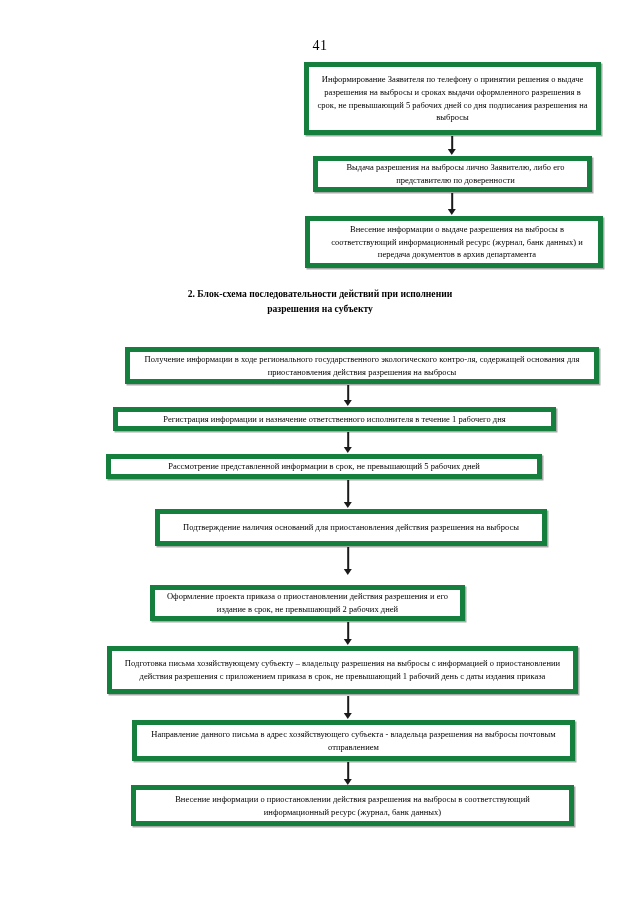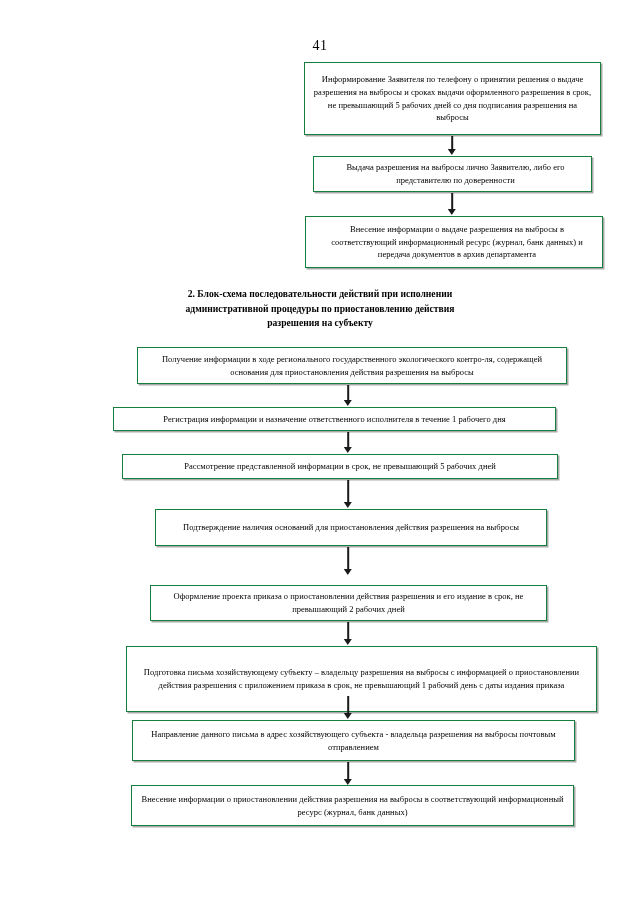--- a/index.html
+++ b/index.html
@@ -31,21 +31,21 @@
     text-align: center;
     font-size: 14px;
     line-height: 17px;
     letter-spacing: 0.5px;
   }
 
   
   .box {
     position: absolute;
     box-sizing: border-box;
-    border: 1px solid #15803d;
+    border: 5px solid #15803d;
     background: #ffffff;
     
     box-shadow: 1.5px 1.5px 0 0 #a9a9a9;
     display: flex;
     align-items: center;
     justify-content: center;
     text-align: center;
     font-size: 8.5px;
     line-height: 12.6px;
     padding: 3px 6px;
@@ -115,70 +115,69 @@
     <div class="stem" style="height:17px;"></div>
     <div class="head" style="top:16px;"></div>
   </div>
 
   <div class="box" style="left:305px; top:216px; width:298px; height:52px;padding-left:12px;">
     <span class="txt">Внесение информации о выдаче разрешения на выбросы в соответствующий информационный ресурс (журнал, банк данных) и передача документов в архив департамента</span>
   </div>
 
   <div class="section-heading" style="left:70px; top:287px; width:500px;">
     <span class="hl">2. Блок-схема последовательности действий при исполнении</span>
-    <span class="hl">административной процедуры по приостановлению действия</span>
     <span class="hl">разрешения на субъекту</span>
   </div>
 
-  <div class="box" style="left:137px; top:347px; width:430px; height:37px;">
+  <div class="box" style="left:125px; top:347px; width:474px; height:37px;">
     <span class="txt">Получение информации в ходе регионального государственного экологического контро-ля, содержащей основания для приостановления действия разрешения на выбросы</span>
   </div>
 
   <div class="conn" style="left:348px; top:385px; height:22px;">
     <div class="stem" style="height:16px;"></div>
     <div class="head" style="top:15px;"></div>
   </div>
 
   <div class="box" style="left:113px; top:407px; width:443px; height:24px;">
     <span class="txt">Регистрация информации и назначение ответственного исполнителя в течение 1 рабочего дня</span>
   </div>
 
   <div class="conn" style="left:348px; top:432px; height:22px;">
     <div class="stem" style="height:16px;"></div>
     <div class="head" style="top:15px;"></div>
   </div>
 
-  <div class="box" style="left:122px; top:454px; width:436px; height:25px;">
+  <div class="box" style="left:106px; top:454px; width:436px; height:25px;">
     <span class="txt">Рассмотрение представленной информации в срок, не превышающий 5 рабочих дней</span>
   </div>
 
   <div class="conn" style="left:348px; top:480px; height:29px;">
     <div class="stem" style="height:23px;"></div>
     <div class="head" style="top:22px;"></div>
   </div>
 
   <div class="box" style="left:155px; top:509px; width:392px; height:37px;">
     <span class="txt">Подтверждение наличия оснований для приостановления действия разрешения на выбросы</span>
   </div>
 
   <div class="conn" style="left:348px; top:547px; height:29px;">
     <div class="stem" style="height:23px;"></div>
     <div class="head" style="top:22px;"></div>
   </div>
 
-  <div class="box" style="left:150px; top:585px; width:397px; height:36px;">
+  <div class="box" style="left:150px; top:585px; width:315px; height:36px;">
     <span class="txt">Оформление проекта приказа о приостановлении действия разрешения и его издание в срок, не превышающий 2 рабочих дней</span>
   </div>
 
   <div class="conn" style="left:348px; top:622px; height:24px;">
     <div class="stem" style="height:18px;"></div>
     <div class="head" style="top:17px;"></div>
   </div>
 
-  <div class="box" style="left:126px; top:646px; width:471px; height:66px;">
+  <div class="box" style="left:107px; top:646px; width:471px; height:48px;">
     <span class="txt">Подготовка письма хозяйствующему субъекту – владельцу разрешения на выбросы с информацией о приостановлении действия разрешения с приложением приказа в срок, не превышающий 1 рабочий день с даты издания приказа</span>
   </div>
 
   <div class="conn" style="left:348px; top:696px; height:24px;">
     <div class="stem" style="height:18px;"></div>
     <div class="head" style="top:17px;"></div>
   </div>
 
   <div class="box" style="left:132px; top:720px; width:443px; height:41px;">
     <span class="txt">Направление данного письма  в адрес хозяйствующего субъекта - владельца разрешения на выбросы почтовым отправлением</span>

